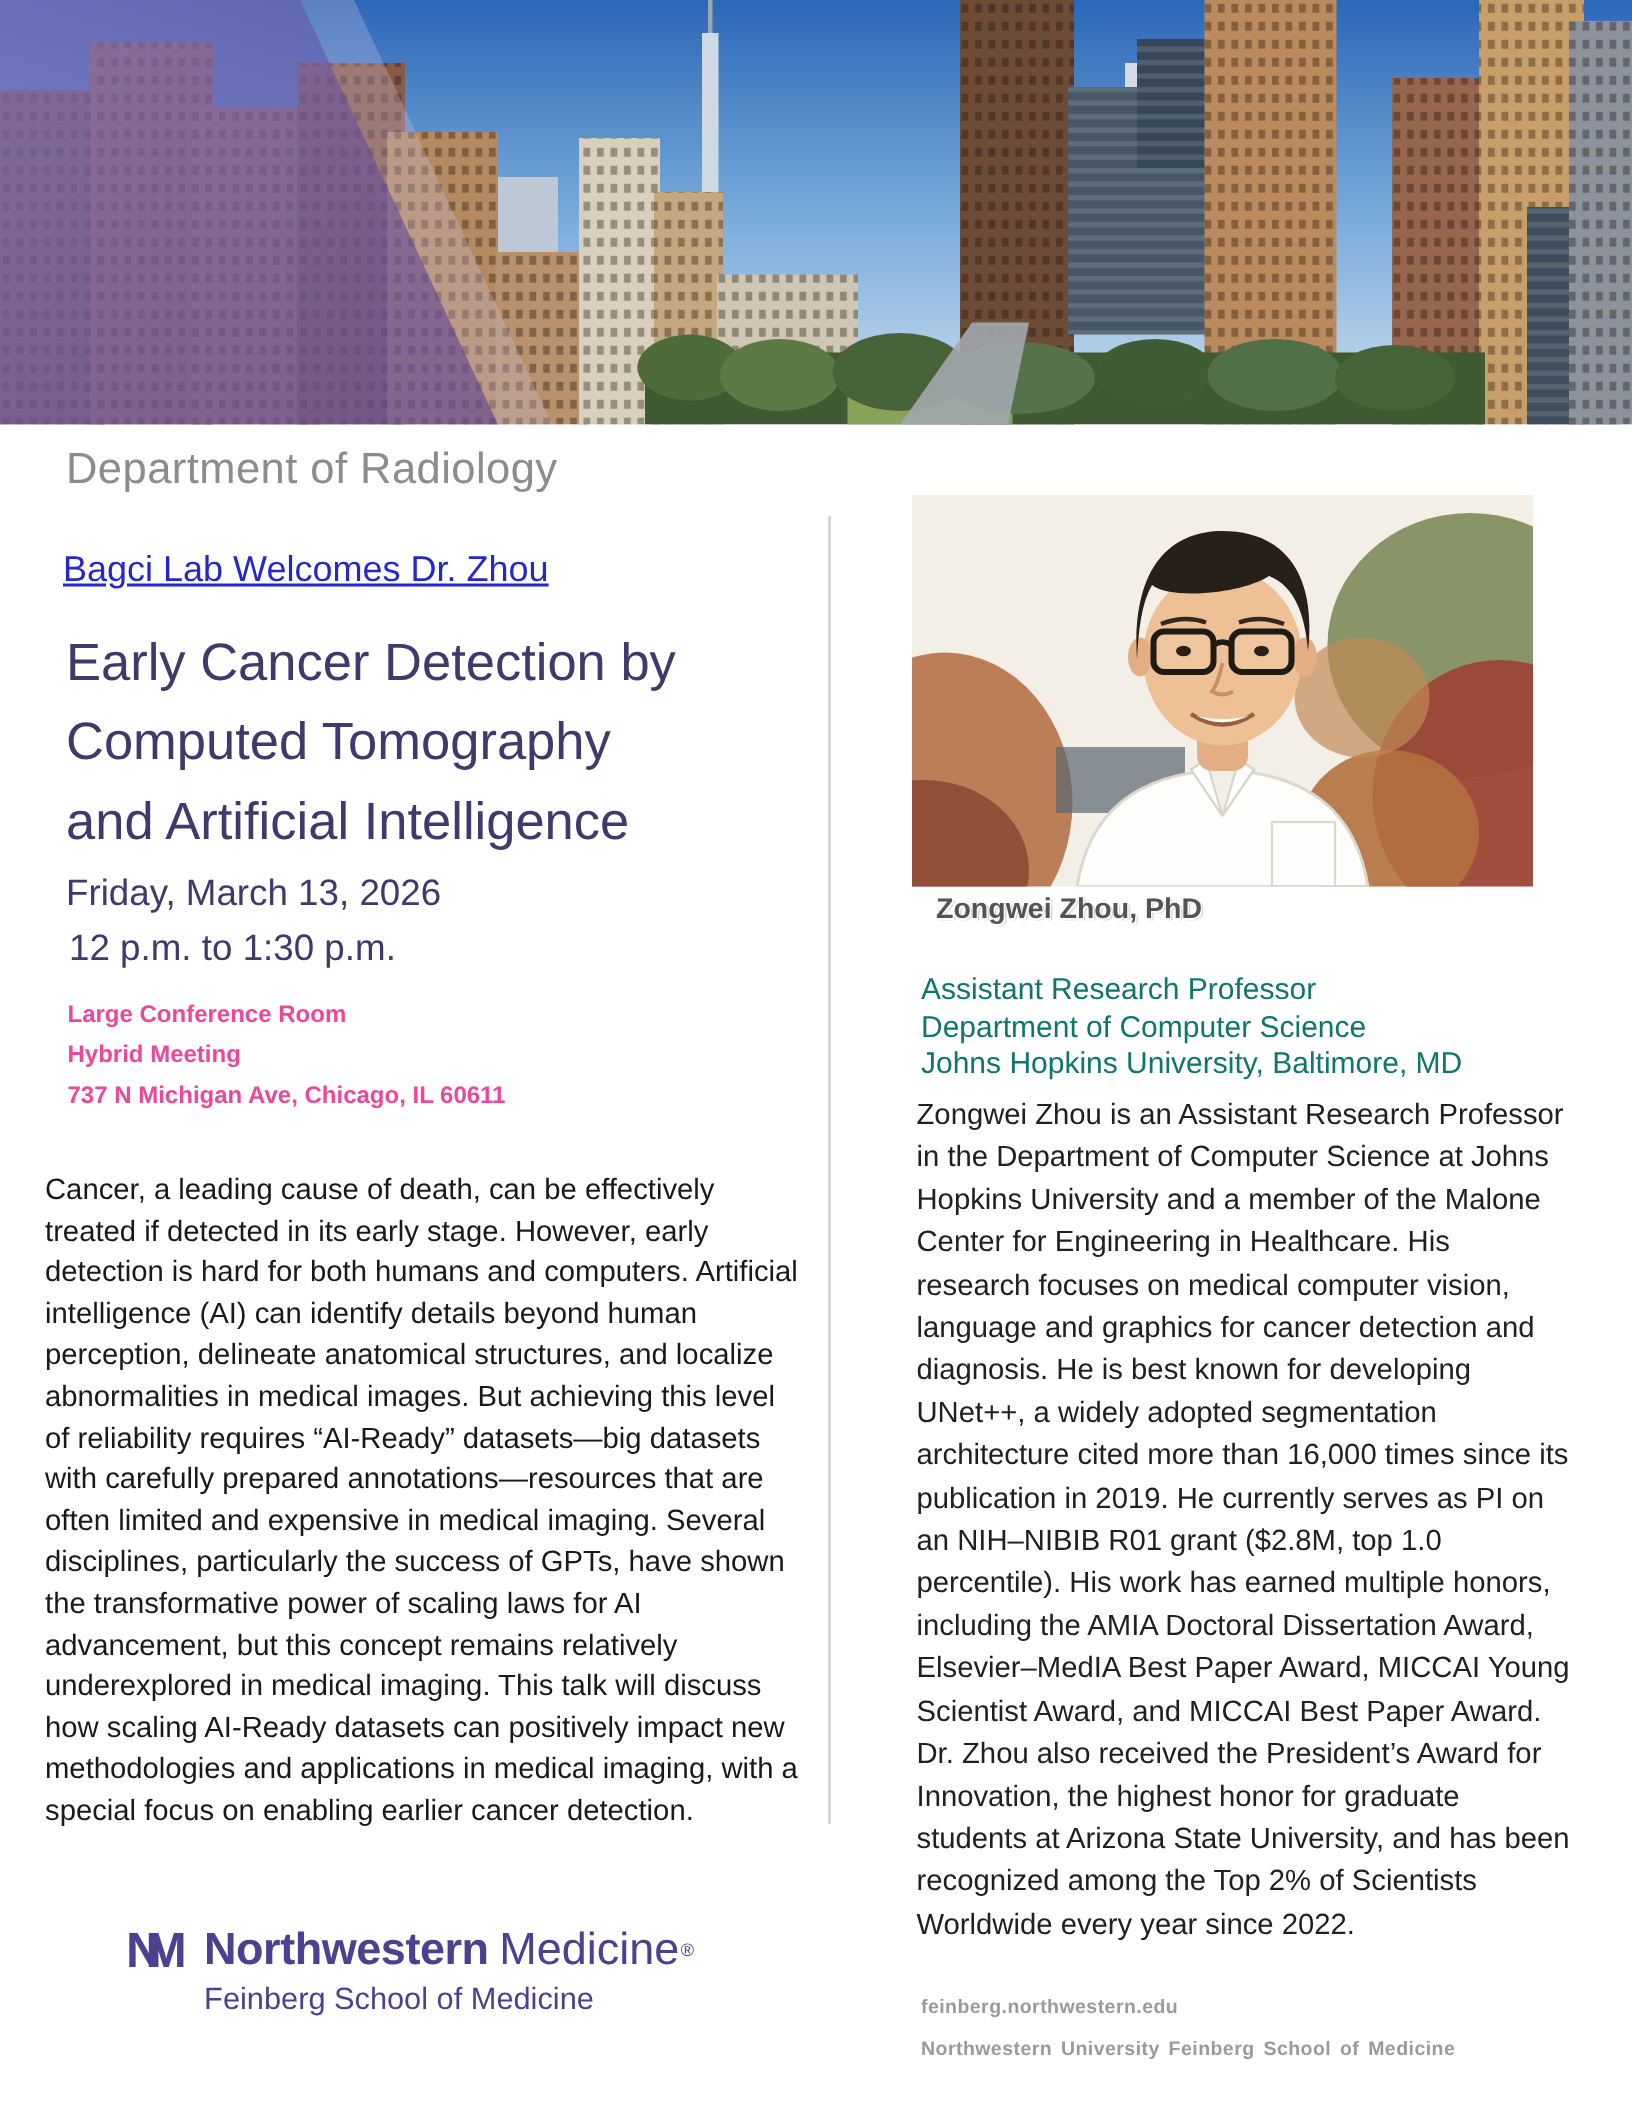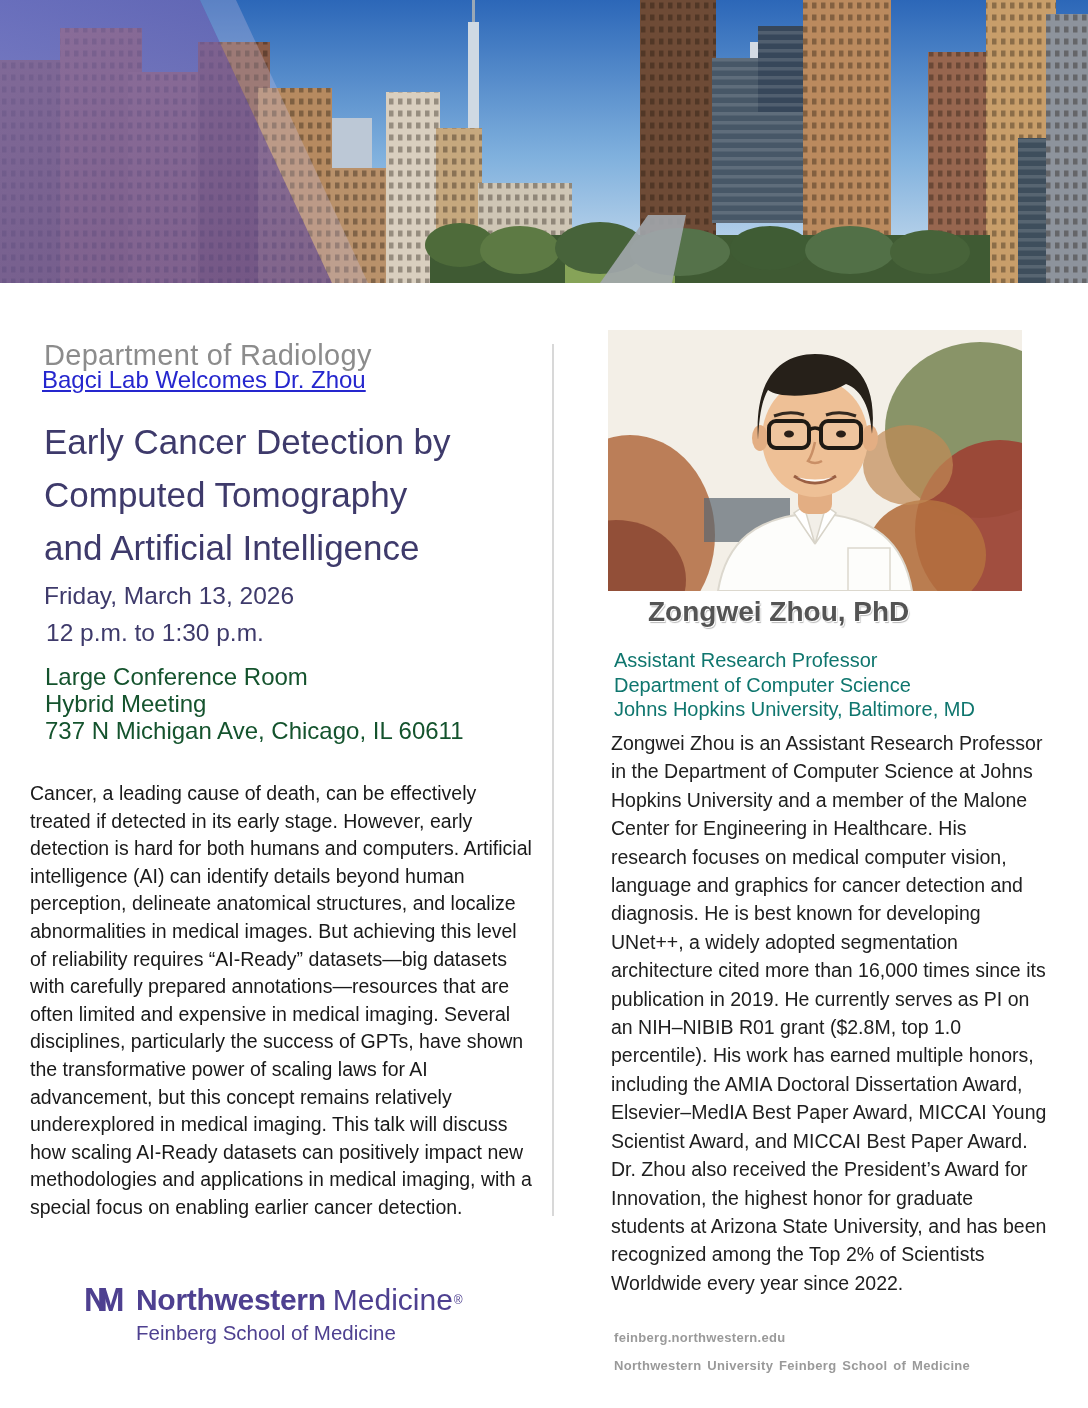--- a/index.html
+++ b/index.html
@@ -3,33 +3,33 @@
 <meta charset="utf-8">
 <style>
   html,body{margin:0;padding:0;background:#ffffff;}
   .page{
     position:relative;width:1088px;height:1408px;background:#ffffff;
     font-family:"Liberation Sans",sans-serif;overflow:hidden;
   }
   .abs{position:absolute;}
   .hero{left:0;top:0;width:1088px;height:283px;}
   .hero svg{display:block;}
-  .dept{left:44px;top:297px;font-size:29px;font-weight:300;color:#8C8C8C;letter-spacing:.3px;margin-top:42px;}
+  .dept{left:44px;top:297px;font-size:29px;font-weight:300;color:#8C8C8C;letter-spacing:.3px;}
   .link{color:#2526CE;text-decoration:underline;cursor:pointer;}
   .welcome{left:42px;top:366px;font-size:24px;}
   .title{left:44px;top:415px;width:490px;font-size:35px;line-height:53px;color:#3E3A6B;}
   .dt{font-size:24.5px;color:#3E3A6B;}
   .date{left:44px;top:582px;}
   .time{left:46px;top:619px;}
-  .loc{left:45px;top:663px;font-size:24px;line-height:27px;color:#14532d;}
+  .loc{left:45px;top:663px;font-size:16px;line-height:27px;color:#ec4899;font-weight:bold;}
   .zoomlink{left:45px;top:736px;font-size:19.5px;}
   .abstract{left:30px;top:780px;width:508px;font-size:19.5px;line-height:27.6px;color:#191919;}
   .divider{left:552px;top:344px;width:2px;height:872px;background:#D8D8D8;}
   .photo{left:608px;top:330px;width:414px;height:261px;}
-  .speaker-name{left:648px;top:596px;font-size:28px;font-weight:bold;color:#545454;
+  .speaker-name{left:624px;top:596px;font-size:19px;font-weight:bold;color:#545454;
     text-shadow:1px 1px 0 #ffffff,1.5px 1.5px 1px rgba(0,0,0,0.28);}
   .speaker-sub{left:614px;top:648px;font-size:20px;line-height:24.5px;color:#0f766e;}
   .bio{left:611px;top:729px;width:436px;font-size:19.5px;line-height:28.4px;color:#202020;}
   .logo{left:84px;top:1282px;width:400px;color:#4E4090;}
   .logo-row{display:flex;align-items:center;}
   .logo-row svg{margin-right:6px;}
   .brand-bold{font-size:30px;font-weight:bold;letter-spacing:-.3px;}
   .brand-reg{font-size:30px;font-weight:normal;margin-left:7px;}
   .reg-mark{font-size:12px;vertical-align:14px;margin-left:1px;}
   .logo-sub{margin-top:3px;font-size:20.5px;text-align:center;width:376px;transform:translateX(-6px);}

